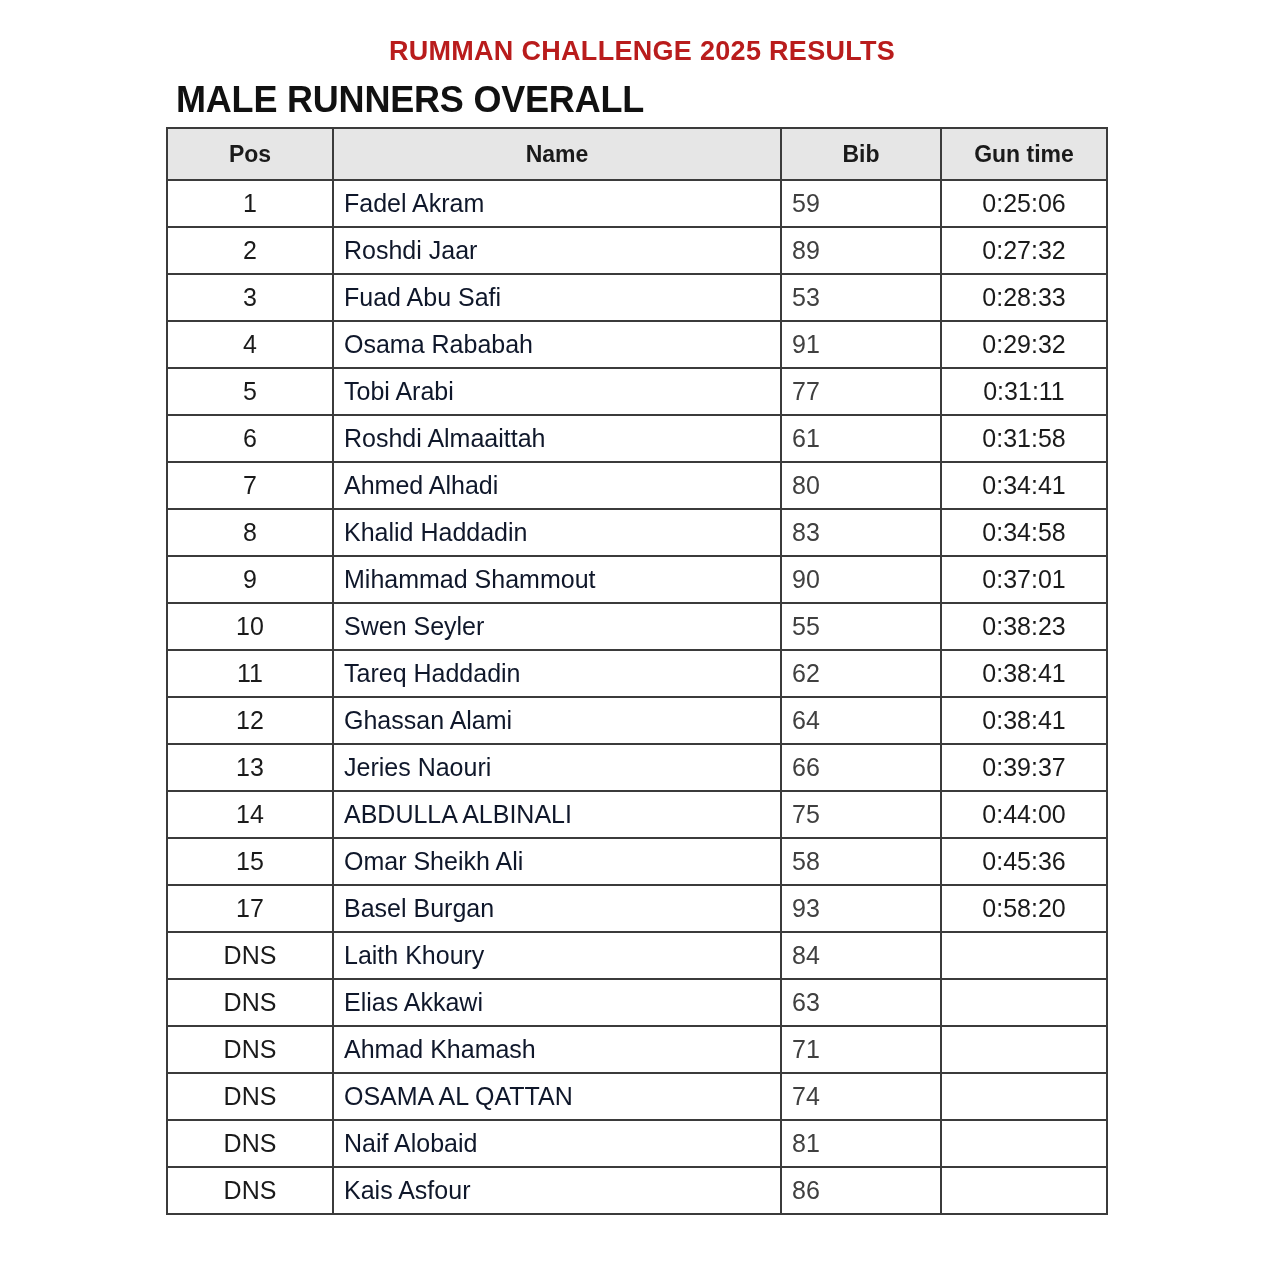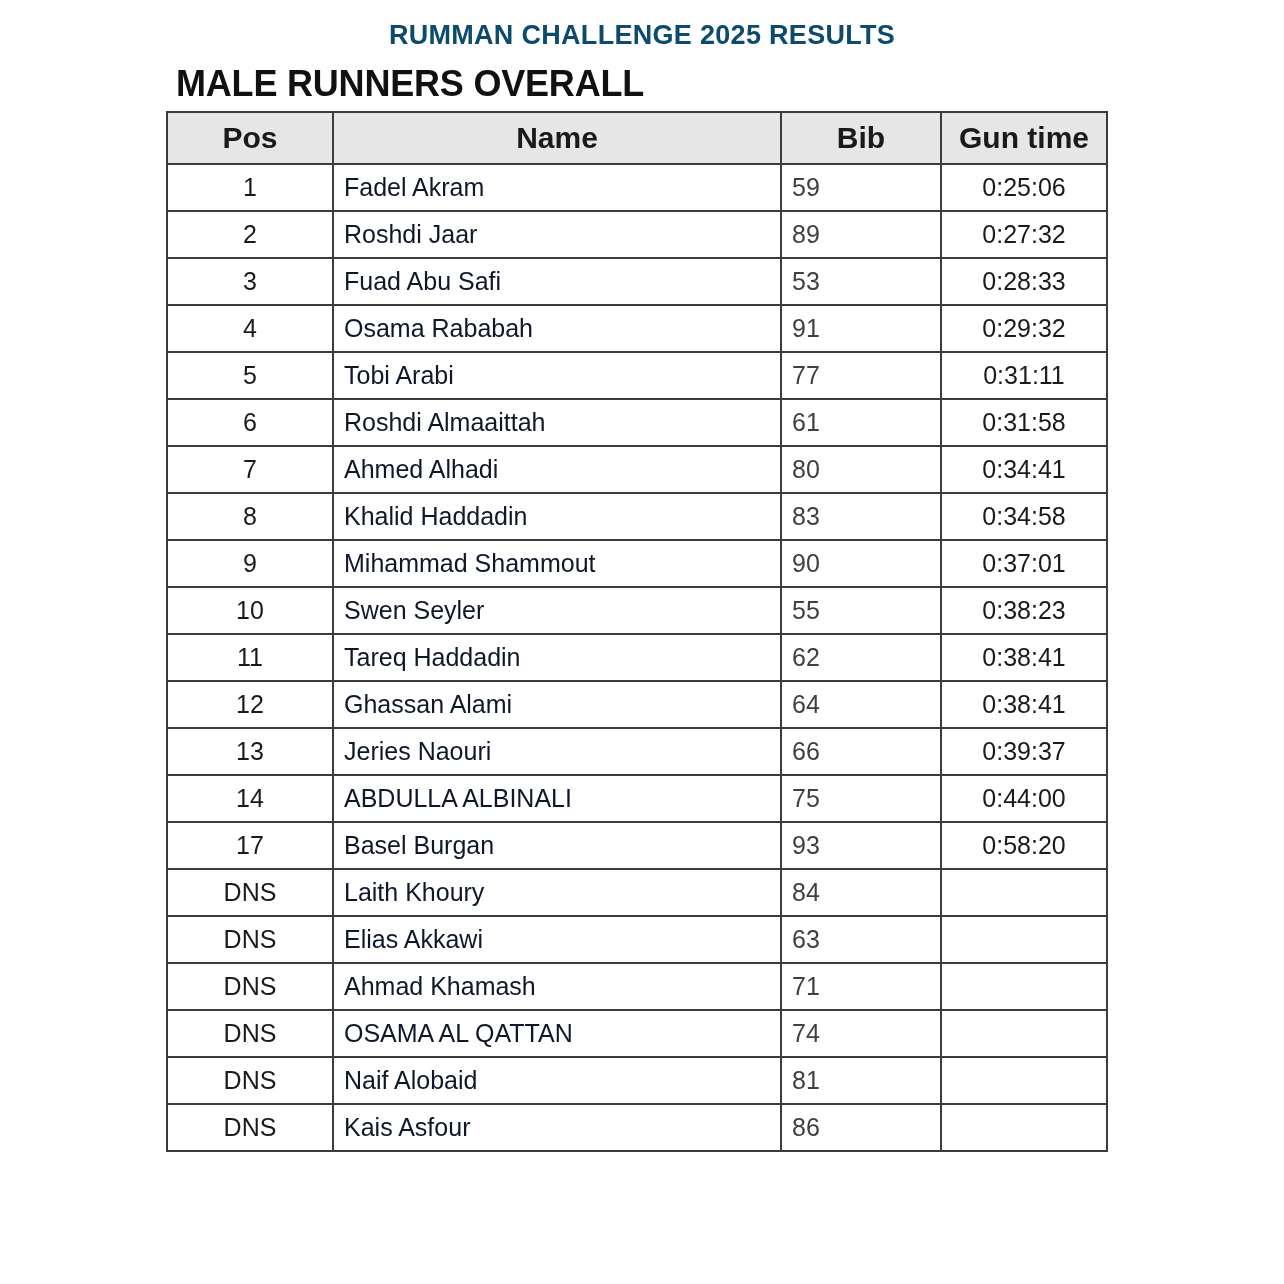--- a/index.html
+++ b/index.html
@@ -15,25 +15,25 @@
     overflow: hidden;
   }
   .page {
     position: relative;
     width: 1284px;
     height: 1284px;
     box-sizing: border-box;
   }
   .event-title {
     text-align: center;
-    color: #0c4a6e;
+    color: #b91c1c;
     font-weight: bold;
     font-size: 27px;
     letter-spacing: 0.3px;
-    padding-top: 20px;
+    padding-top: 36px;
   }
   .section-title {
     font-size: 36px;
     font-weight: bold;
     color: #111111;
     margin: 12px 0 6px 176px;
     letter-spacing: -0.2px;
   }
   .table-wrap {
     margin: 0 0 0 166px;
@@ -49,21 +49,21 @@
     border: 2px solid #3b3b3b;
     height: 47px;
     padding: 0 10px;
     font-size: 25px;
     vertical-align: middle;
     box-sizing: border-box;
   }
   table.results thead th {
     background: #e6e6e6;
     font-weight: bold;
-    font-size: 30px;
+    font-size: 23px;
     text-align: center;
     height: 52px;
   }
   col.c-pos { width: 166px; }
   col.c-name { width: 448px; }
   col.c-bib { width: 160px; }
   col.c-time { width: 166px; }
 
   td.pos {
     text-align: center;
@@ -192,20 +192,26 @@
             <td class="bib">66</td>
             <td class="time">0:39:37</td>
           </tr>
           <tr>
             <td class="pos">14</td>
             <td class="name">ABDULLA ALBINALI</td>
             <td class="bib">75</td>
             <td class="time">0:44:00</td>
           </tr>
           <tr>
+            <td class="pos">15</td>
+            <td class="name">Omar Sheikh Ali</td>
+            <td class="bib">58</td>
+            <td class="time">0:45:36</td>
+          </tr>
+          <tr>
             <td class="pos">17</td>
             <td class="name">Basel Burgan</td>
             <td class="bib">93</td>
             <td class="time">0:58:20</td>
           </tr>
           <tr>
             <td class="pos">DNS</td>
             <td class="name">Laith Khoury</td>
             <td class="bib">84</td>
             <td class="time"></td>

